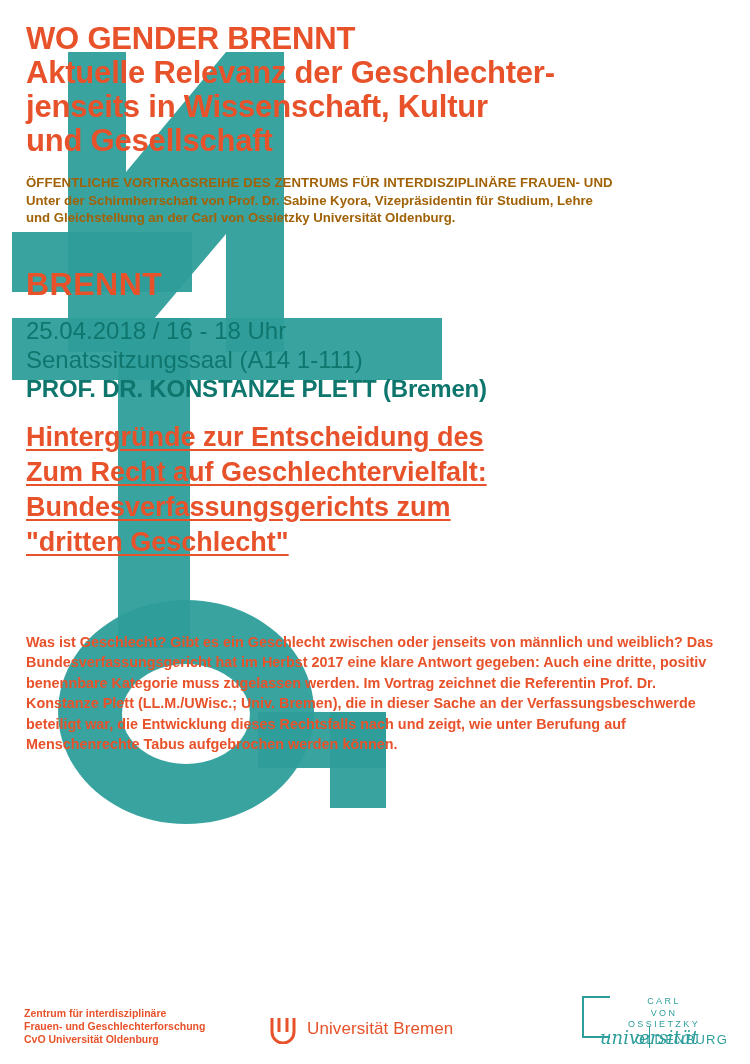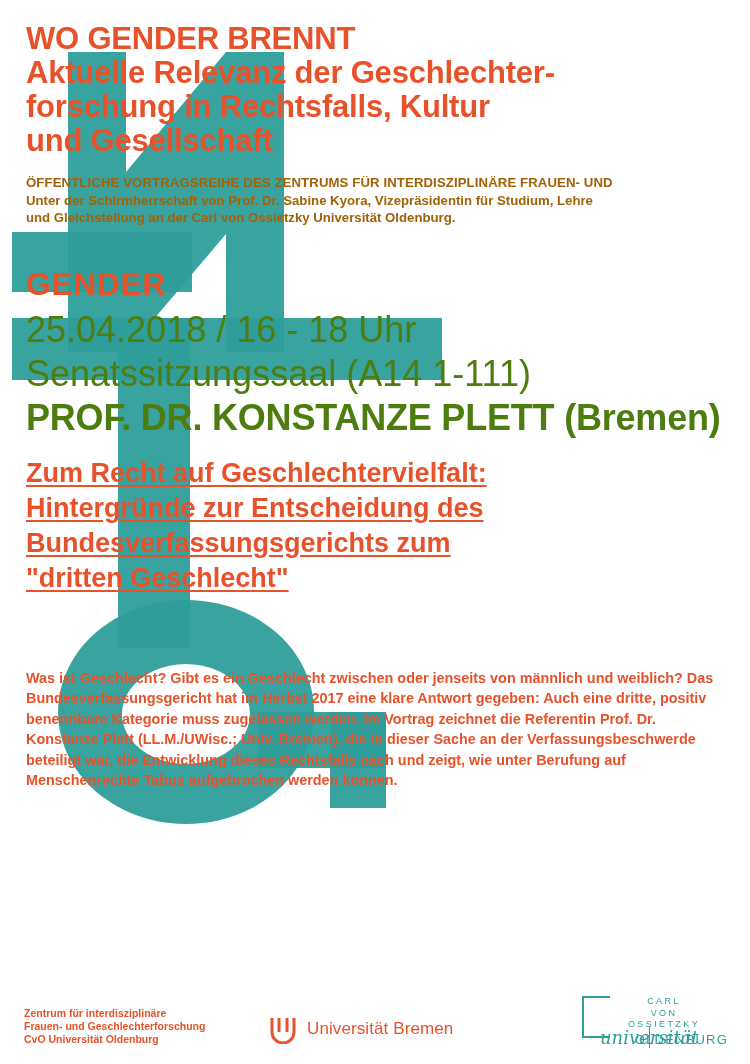--- a/index.html
+++ b/index.html
@@ -81,23 +81,23 @@
   .vortrag-label {
     margin-top: 42px;
     color: #E8522A;
     font-weight: bold;
     font-size: 32px;
     letter-spacing: 0.5px;
     line-height: 1.0;
   }
 
   .event-lines {
-    margin-top: 8px;
-    color: #4d7c0f;
-    font-size: 36px;
+    margin-top: 16px;
+    color: #0f766e;
+    font-size: 24px;
     line-height: 1.22;
     font-weight: normal;
   }
   .event-lines .el { display: block; }
   .event-lines .speaker { font-weight: bold; letter-spacing: -0.2px; }
 
   .talk-title {
     margin-top: 16px;
     color: #E8522A;
     font-size: 27px;
@@ -245,41 +245,41 @@
         <path d="M246 560 h72 v250 h-72 z" opacity="0.0"></path>
       </g>
     </svg>
   </div>
 
   <div class="content">
 
     <div class="headline">
       <span class="l1">WO GENDER BRENNT</span>
       <span class="l2">Aktuelle Relevanz der Geschlechter-</span>
-      <span class="l3">forschung in Rechtsfalls, Kultur</span>
+      <span class="l3">jenseits in Wissenschaft, Kultur</span>
       <span class="l4">und Gesellschaft</span>
     </div>
 
     <div class="subinfo">
       <span class="caps">ÖFFENTLICHE VORTRAGSREIHE DES ZENTRUMS FÜR INTERDISZIPLINÄRE FRAUEN- UND</span>
       <span class="reg">Unter der Schirmherrschaft von Prof. Dr. Sabine Kyora, Vizepräsidentin für Studium, Lehre</span>
       <span class="reg2">und Gleichstellung an der Carl von Ossietzky Universität Oldenburg.</span>
     </div>
 
-    <div class="vortrag-label">GENDER</div>
+    <div class="vortrag-label">BRENNT</div>
 
     <div class="event-lines">
       <span class="el">25.04.2018 / 16 - 18 Uhr</span>
       <span class="el">Senatssitzungssaal (A14 1-111)</span>
       <span class="el speaker">PROF. DR. KONSTANZE PLETT  (Bremen)</span>
     </div>
 
     <div class="talk-title">
+      <span class="tt">Hintergründe zur Entscheidung des</span>
       <span class="tt">Zum Recht auf Geschlechtervielfalt:</span>
-      <span class="tt">Hintergründe zur Entscheidung des</span>
       <span class="tt">Bundesverfassungsgerichts zum</span>
       <span class="tt">"dritten Geschlecht"</span>
     </div>
 
     <div class="abstract">Was ist Geschlecht? Gibt es ein Geschlecht zwischen oder jenseits von männlich und weiblich? Das Bundesverfassungsgericht hat im Herbst 2017 eine klare Antwort gegeben: Auch eine dritte, positiv benennbare Kategorie muss zugelassen werden. Im Vortrag zeichnet die Referentin Prof. Dr. Konstanze Plett (LL.M./UWisc.; Univ. Bremen), die in dieser Sache an der Verfassungsbeschwerde beteiligt war, die Entwicklung dieses Rechtsfalls nach und zeigt, wie unter Berufung auf Menschenrechte Tabus aufgebrochen werden können.</div>
 
   </div>
 
   <div class="footer">
 

